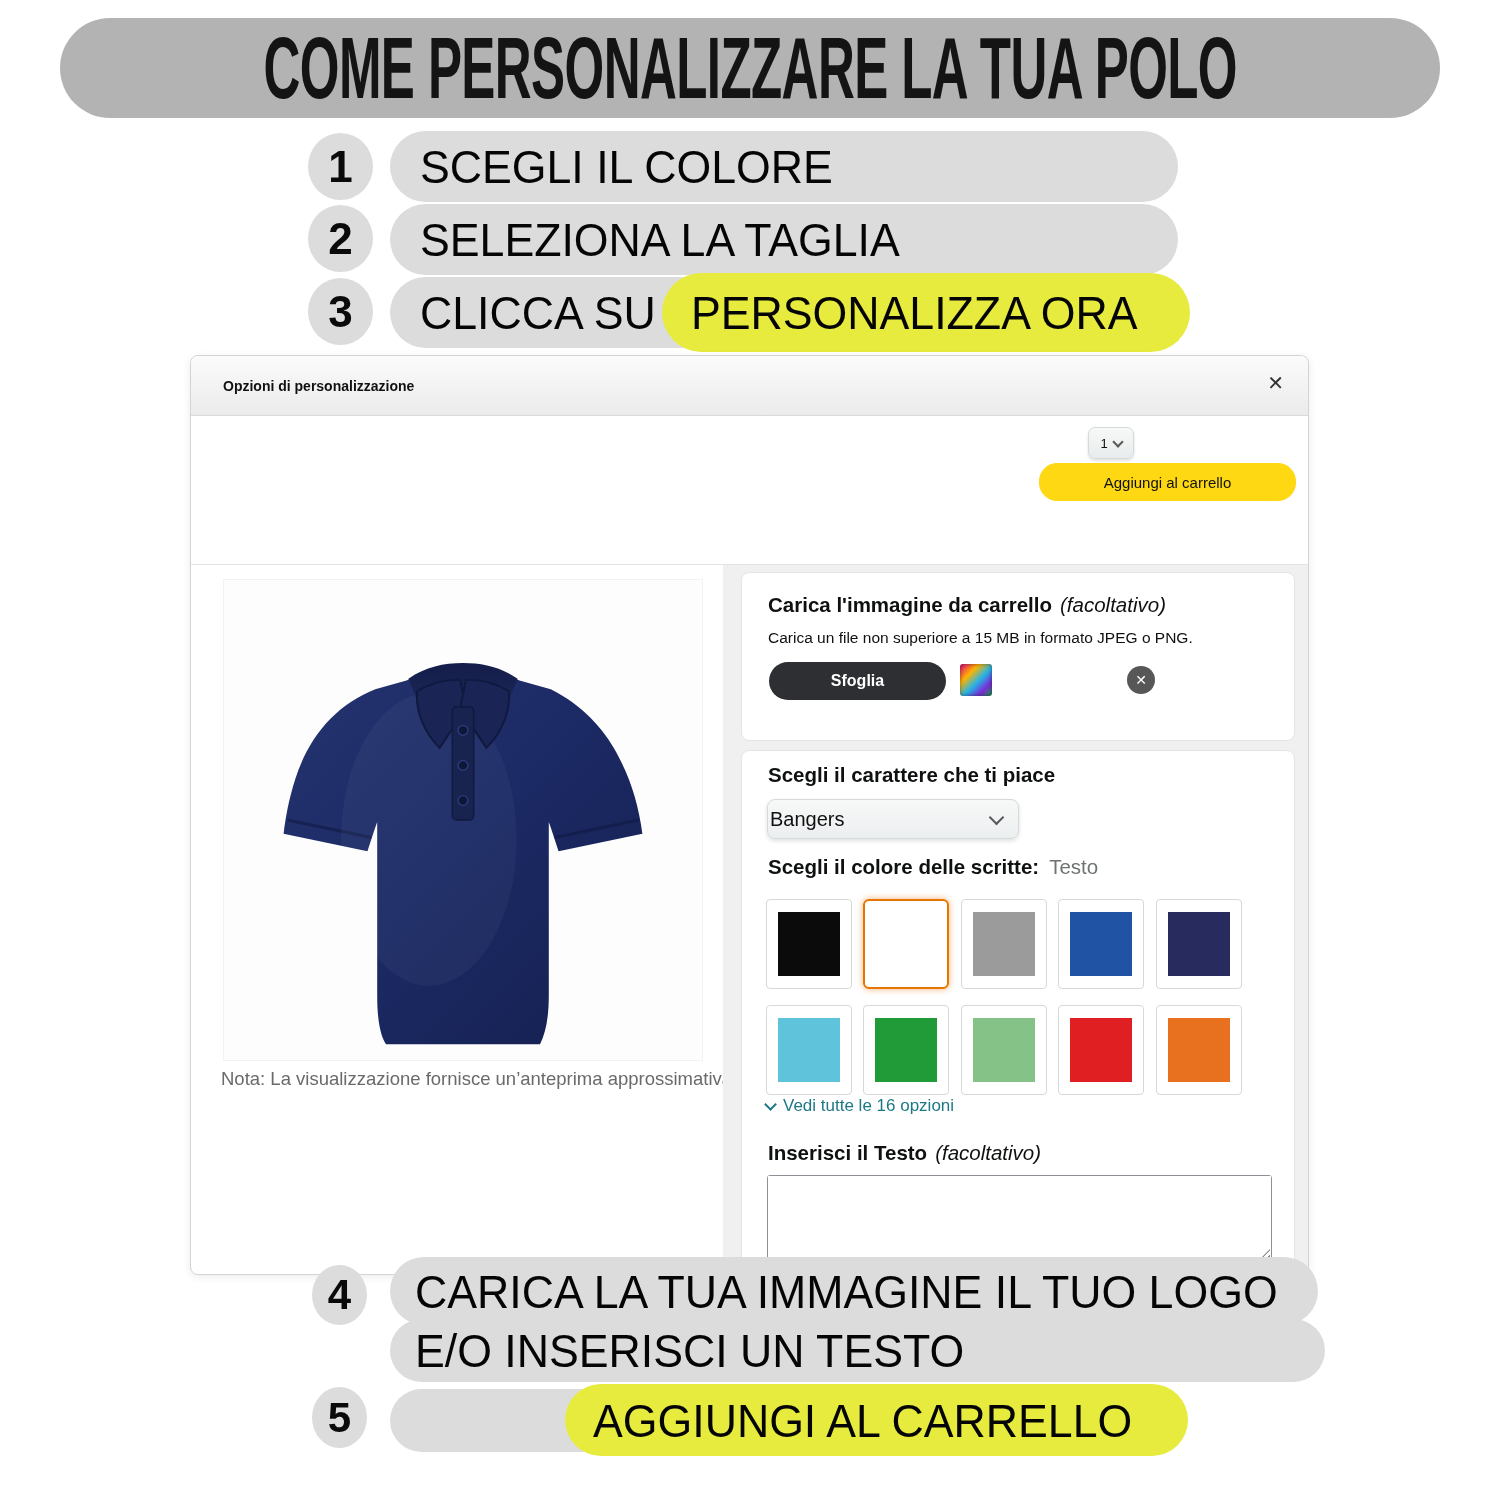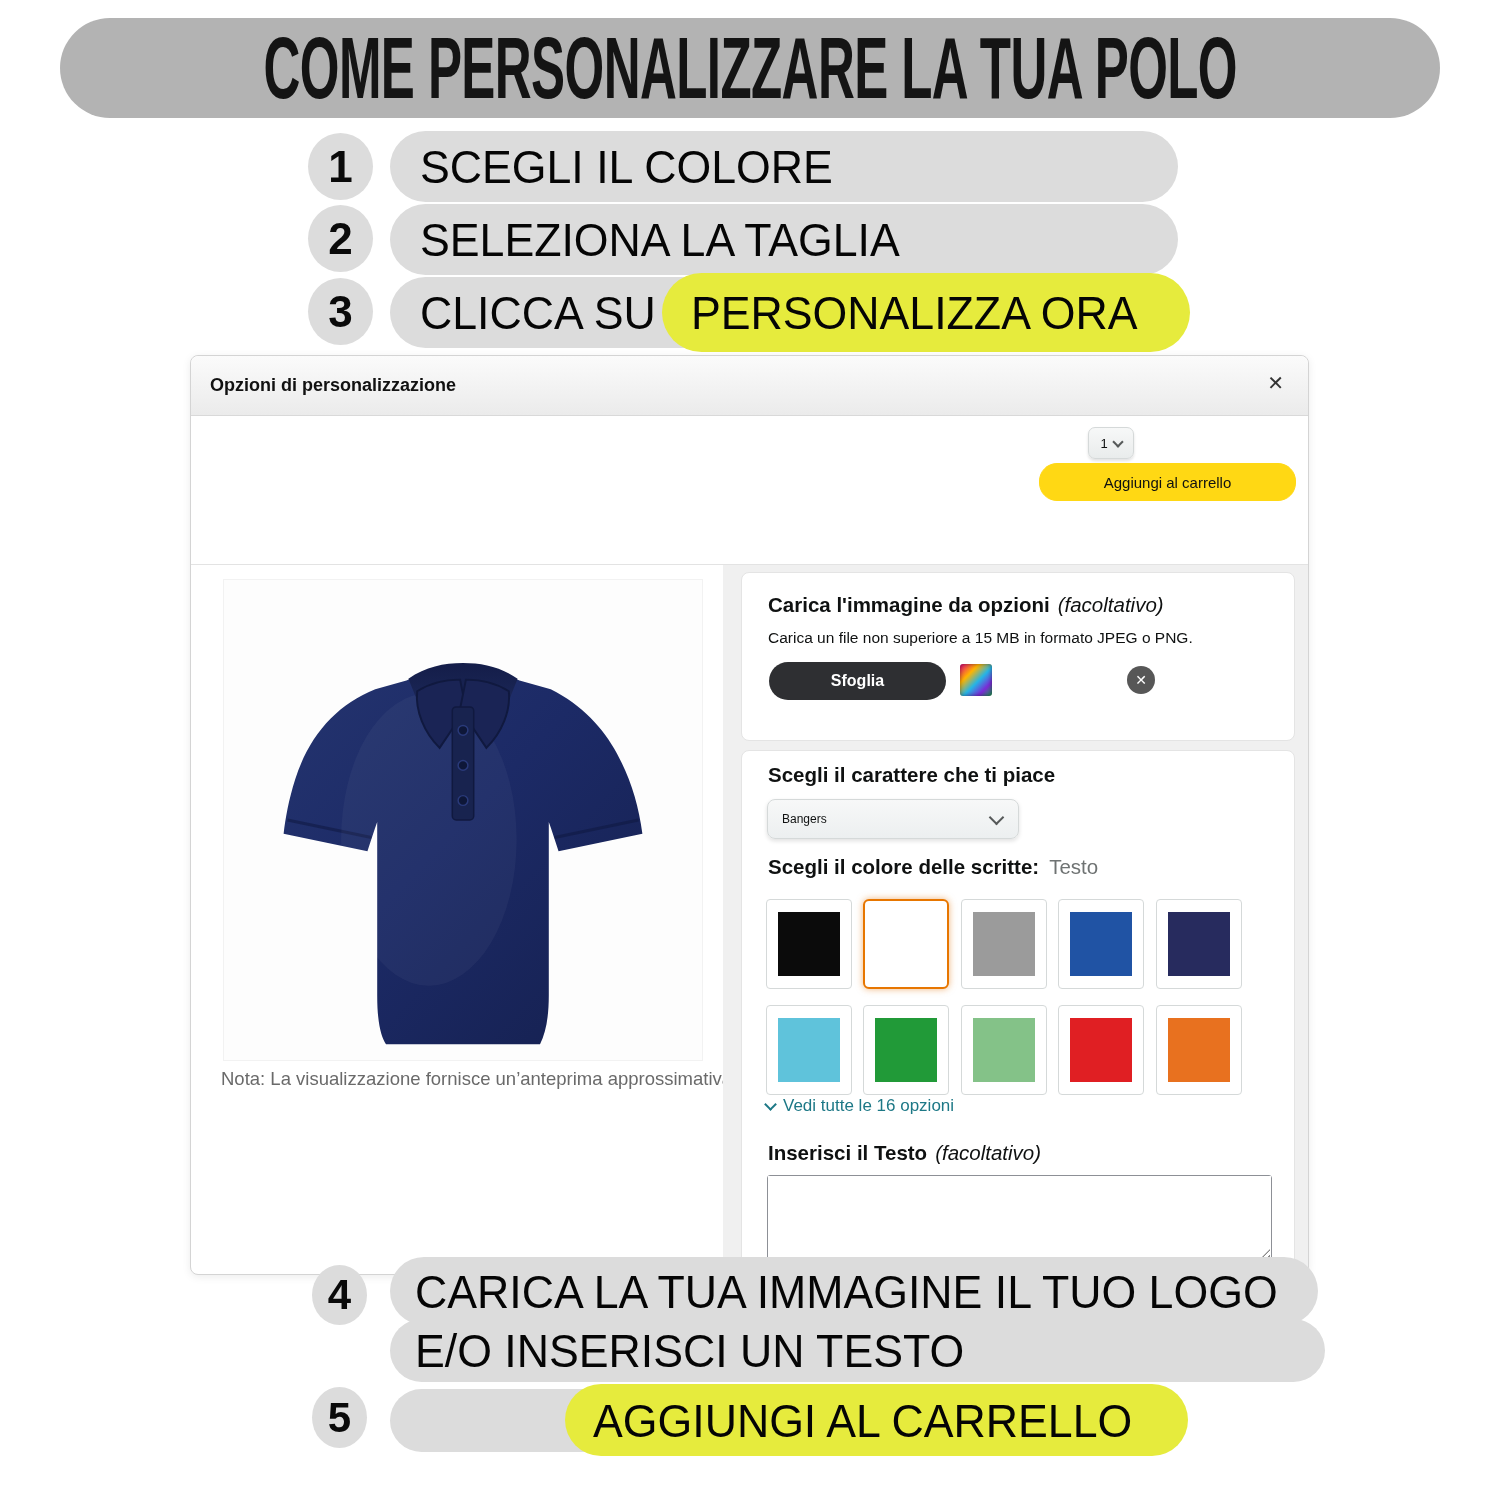--- a/index.html
+++ b/index.html
@@ -21,21 +21,21 @@
   .step-pill{background:var(--pill,#dcdcdc);border-radius:36px;display:flex;align-items:center;}
   .step-text{font-size:47px;color:#050505;white-space:nowrap;transform:scaleX(.95);transform-origin:left center;}
   .hl-pill{background:var(--yellow,#e6eb3d);display:flex;align-items:center;justify-content:center;}
 
   
   .modal{left:190px;top:355px;width:1117px;height:918px;background:#fff;border:1px solid #d4d4d4;
          border-radius:8px;box-shadow:0 2px 8px rgba(0,0,0,.08);}
   .modal-header{position:absolute;left:0;top:0;right:0;height:59px;border-radius:8px 8px 0 0;
                 background:linear-gradient(#fbfbfb,#ebebeb);border-bottom:1px solid #d9d9d9;
                 display:flex;align-items:center;}
-  .modal-title{margin-left:19px;font-size:18px;font-weight:700;color:#111;}
+  .modal-title{margin-left:32px;font-size:14px;font-weight:700;color:#111;}
   .modal-close{position:absolute;right:24px;top:17px;font-size:20px;color:#333;cursor:pointer;line-height:1;}
 
   .qty-label{font-size:17px;color:#0f1111;margin-top:40px;}
   .qty-select{background:linear-gradient(#f7f8f8,#e9ecec);border:1px solid #d5d9d9;border-radius:7px;
               box-shadow:0 2px 3px rgba(15,17,17,.12);display:flex;align-items:center;justify-content:center;gap:6px;
               font-size:13px;color:#0f1111;cursor:pointer;}
   .btn{border-radius:18px;display:flex;align-items:center;justify-content:center;font-size:15px;color:#0f1111;cursor:pointer;}
   .btn-cart{background:var(--cart,#FFD814);border:1px solid var(--cart,#FFD814);}
   .btn-list{background:#fff;border:1px solid #d5d9d9;box-shadow:0 1px 2px rgba(15,17,17,.06);}
   .hdivider{left:0;top:208px;width:100%;height:1px;background:#e3e3e3;}
@@ -56,21 +56,21 @@
   .btn-browse{background:#2e2f32;border-radius:19px;color:#fff;font-weight:700;font-size:16px;
               display:flex;align-items:center;justify-content:center;cursor:pointer;}
   .thumb{border-radius:3px;background:
          linear-gradient(135deg,#e6007e 0%,#ffb400 30%,#25b4e6 55%,#7a2bd6 78%,#15a04b 100%);
          box-shadow:inset 0 0 4px rgba(0,0,0,.45);}
   .remove-x{background:#575757;border-radius:50%;color:#fff;font-size:14px;font-weight:700;
             display:flex;align-items:center;justify-content:center;cursor:pointer;line-height:1;}
 
   .select{background:linear-gradient(#f7f8f8,#eceff0);border:1px solid #d5d9d9;border-radius:8px;
           box-shadow:0 2px 4px rgba(15,17,17,.13);display:flex;align-items:center;cursor:pointer;}
-  .select-value{margin-left:14px;font-size:12px;color:#0f1111;}
+  .select-value{margin-left:2px;font-size:20px;color:#0f1111;}
   .chev{width:9px;height:9px;border-right:2px solid #565959;border-bottom:2px solid #565959;
         transform:rotate(45deg);margin-left:auto;margin-right:16px;margin-top:-4px;}
 
   .swatch{position:absolute;width:86px;height:90px;background:#fff;border:1px solid #d5d9d9;border-radius:4px;
           display:flex;align-items:center;justify-content:center;cursor:pointer;box-sizing:border-box;}
   .swatch .chip{width:62px;height:64px;}
   .swatch.selected{border:2px solid var(--orange,#e77600);border-radius:6px;
                    box-shadow:0 0 7px rgba(228,121,17,.55);}
   .link-row{display:flex;align-items:center;gap:8px;color:var(--link,#1d7886);font-size:17px;cursor:pointer;}
   .link-chev{width:7px;height:7px;border-right:2px solid var(--link,#1d7886);border-bottom:2px solid var(--link,#1d7886);
@@ -179,21 +179,21 @@
         <circle cx="240" cy="184" r="5" fill="#0e1738" stroke="#2a3a7a" stroke-width="1.5"></circle>
         <circle cx="240" cy="220" r="5" fill="#0e1738" stroke="#2a3a7a" stroke-width="1.5"></circle>
       </svg>
     </div>
     <span class="abs preview-note">Nota: La visualizzazione fornisce un’anteprima approssimativa.</span>
 
     <div class="abs options-panel">
 
       <div class="card card-upload">
         <div class="abs" style="left:26px;top:20px;display:flex;gap:8px;align-items:baseline;">
-          <span class="h-bold">Carica l'immagine da opzioni</span>
+          <span class="h-bold">Carica l'immagine da carrello</span>
           <span class="h-bold h-italic">(facoltativo)</span>
         </div>
         <span class="abs upload-sub" style="left:26px;top:56px;">Carica un file non superiore a 15 MB in formato JPEG o PNG.</span>
         <div class="abs btn-browse" style="left:27px;top:89px;width:177px;height:38px;">
           <span>Sfoglia</span>
         </div>
         <div class="abs thumb" style="left:218px;top:91px;width:32px;height:32px;"></div>
         <div class="abs remove-x" style="left:385px;top:93px;width:28px;height:28px;">
           <span>✕</span>
         </div>

